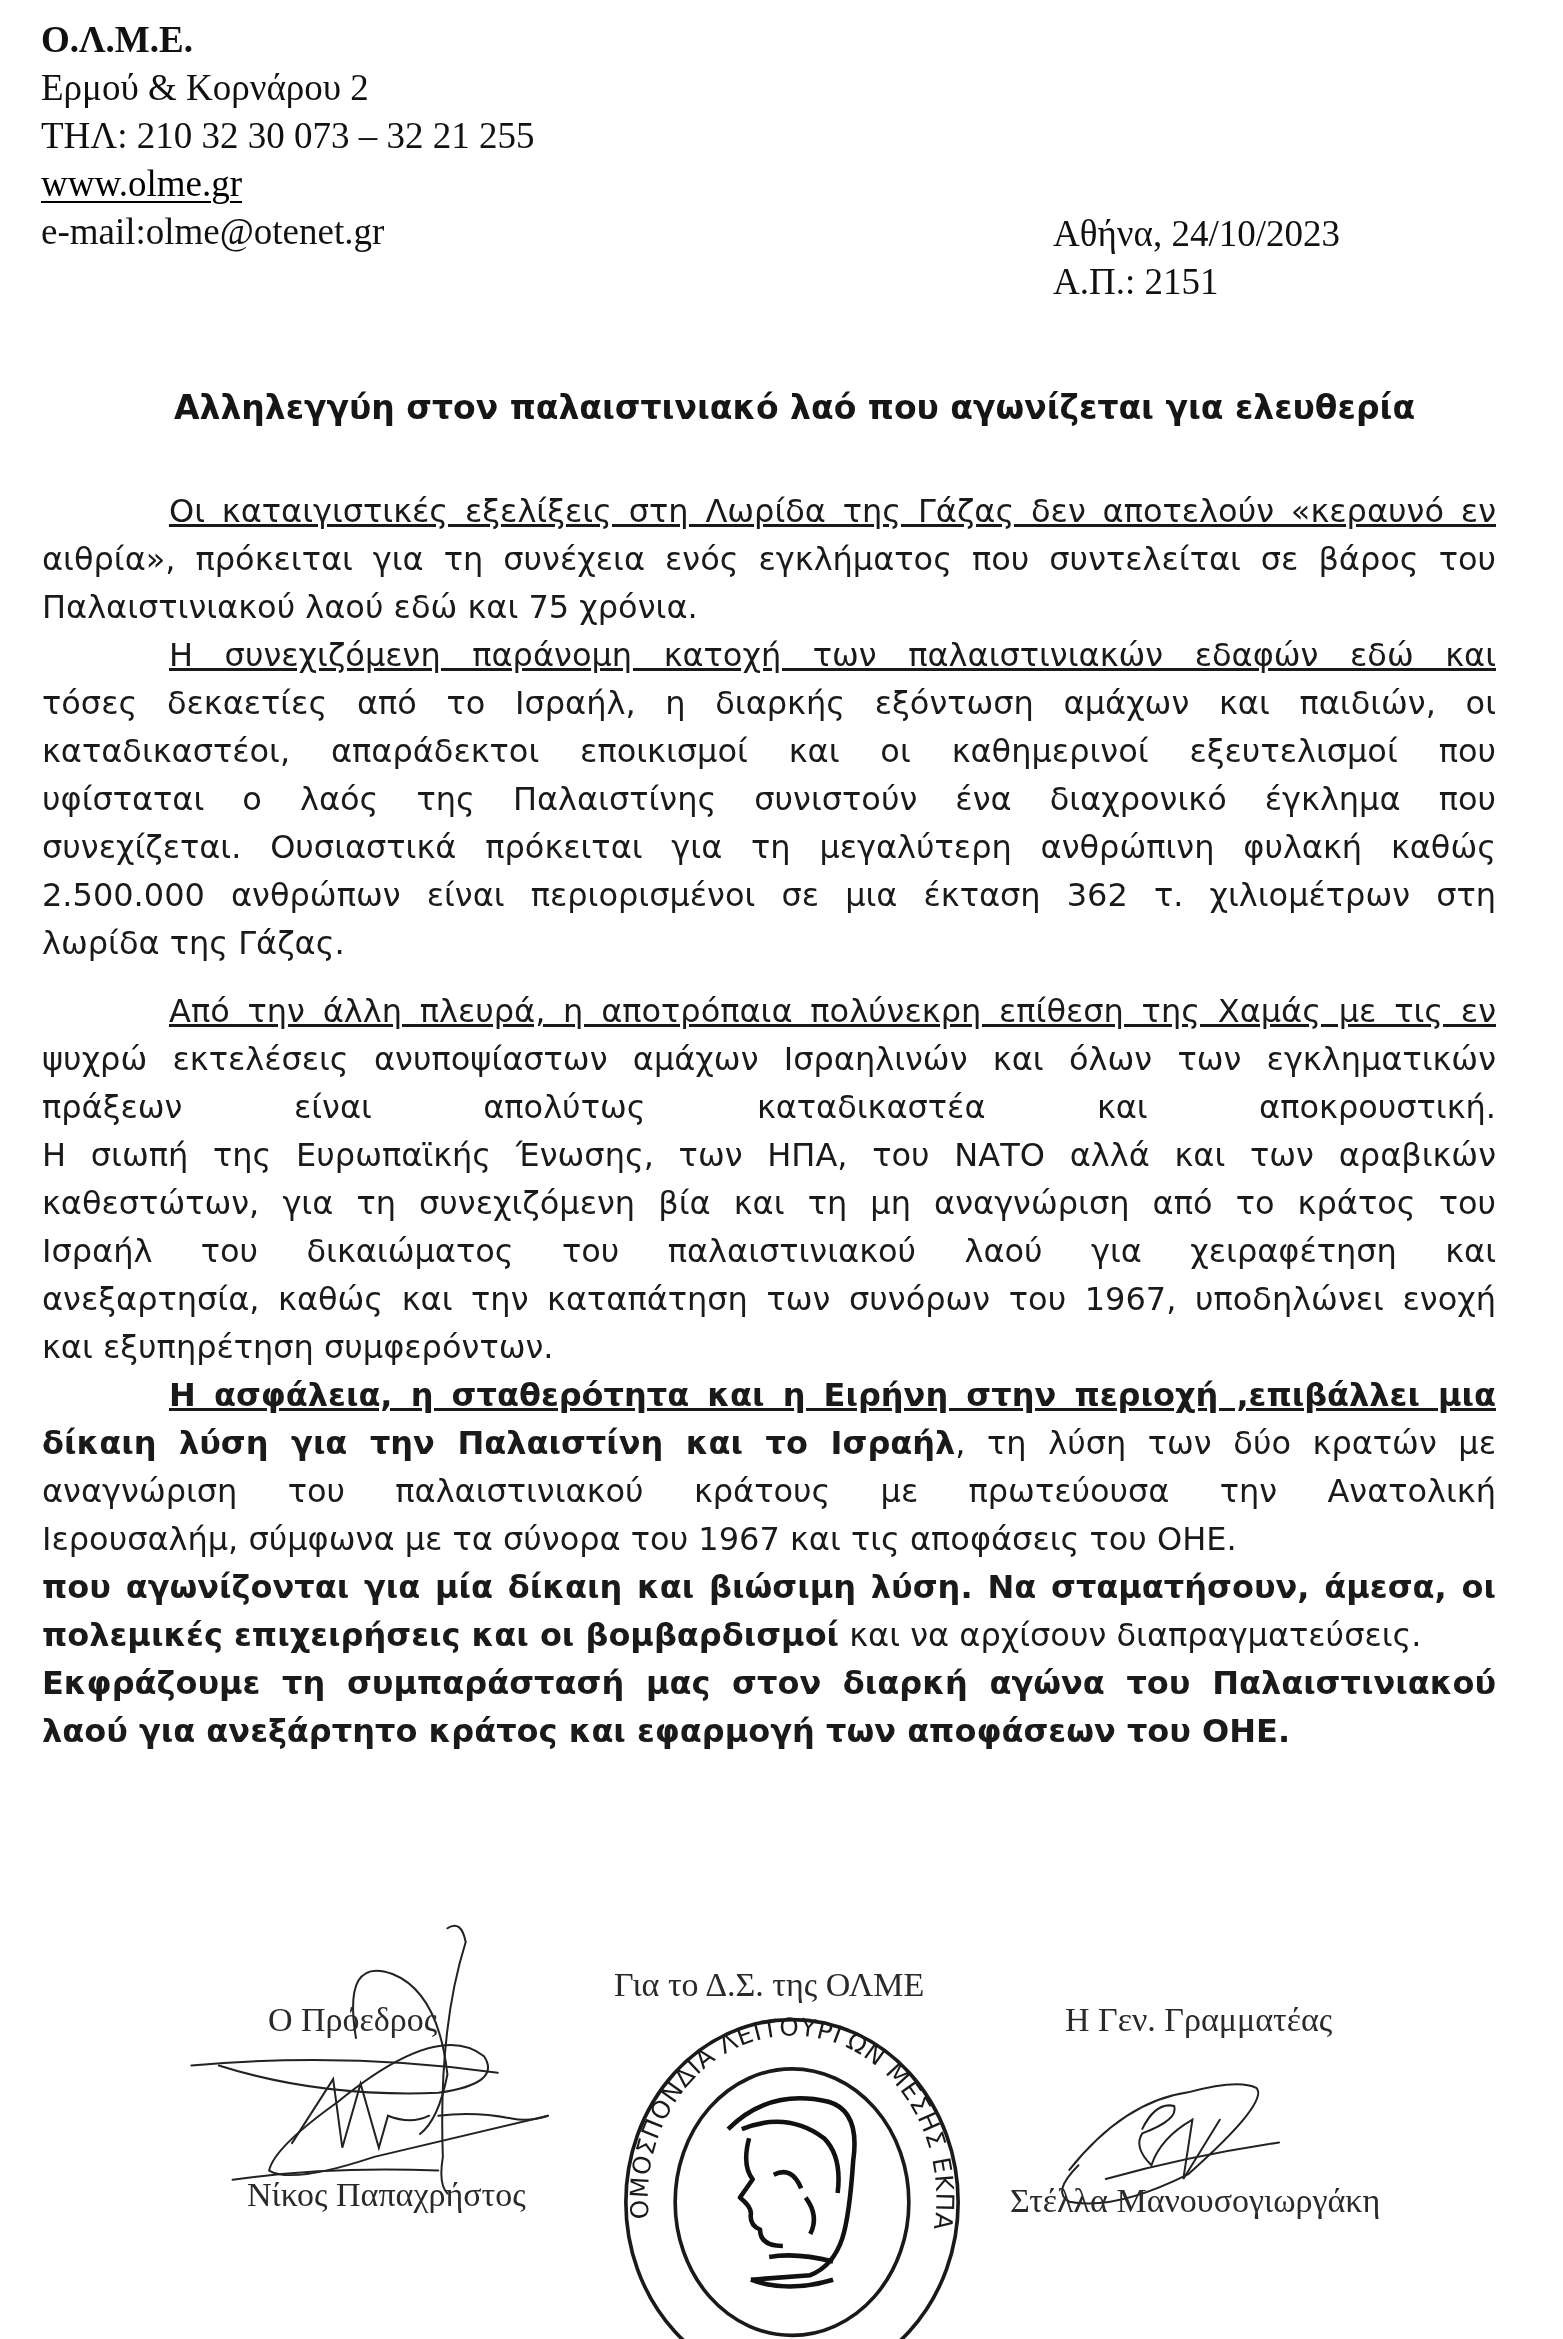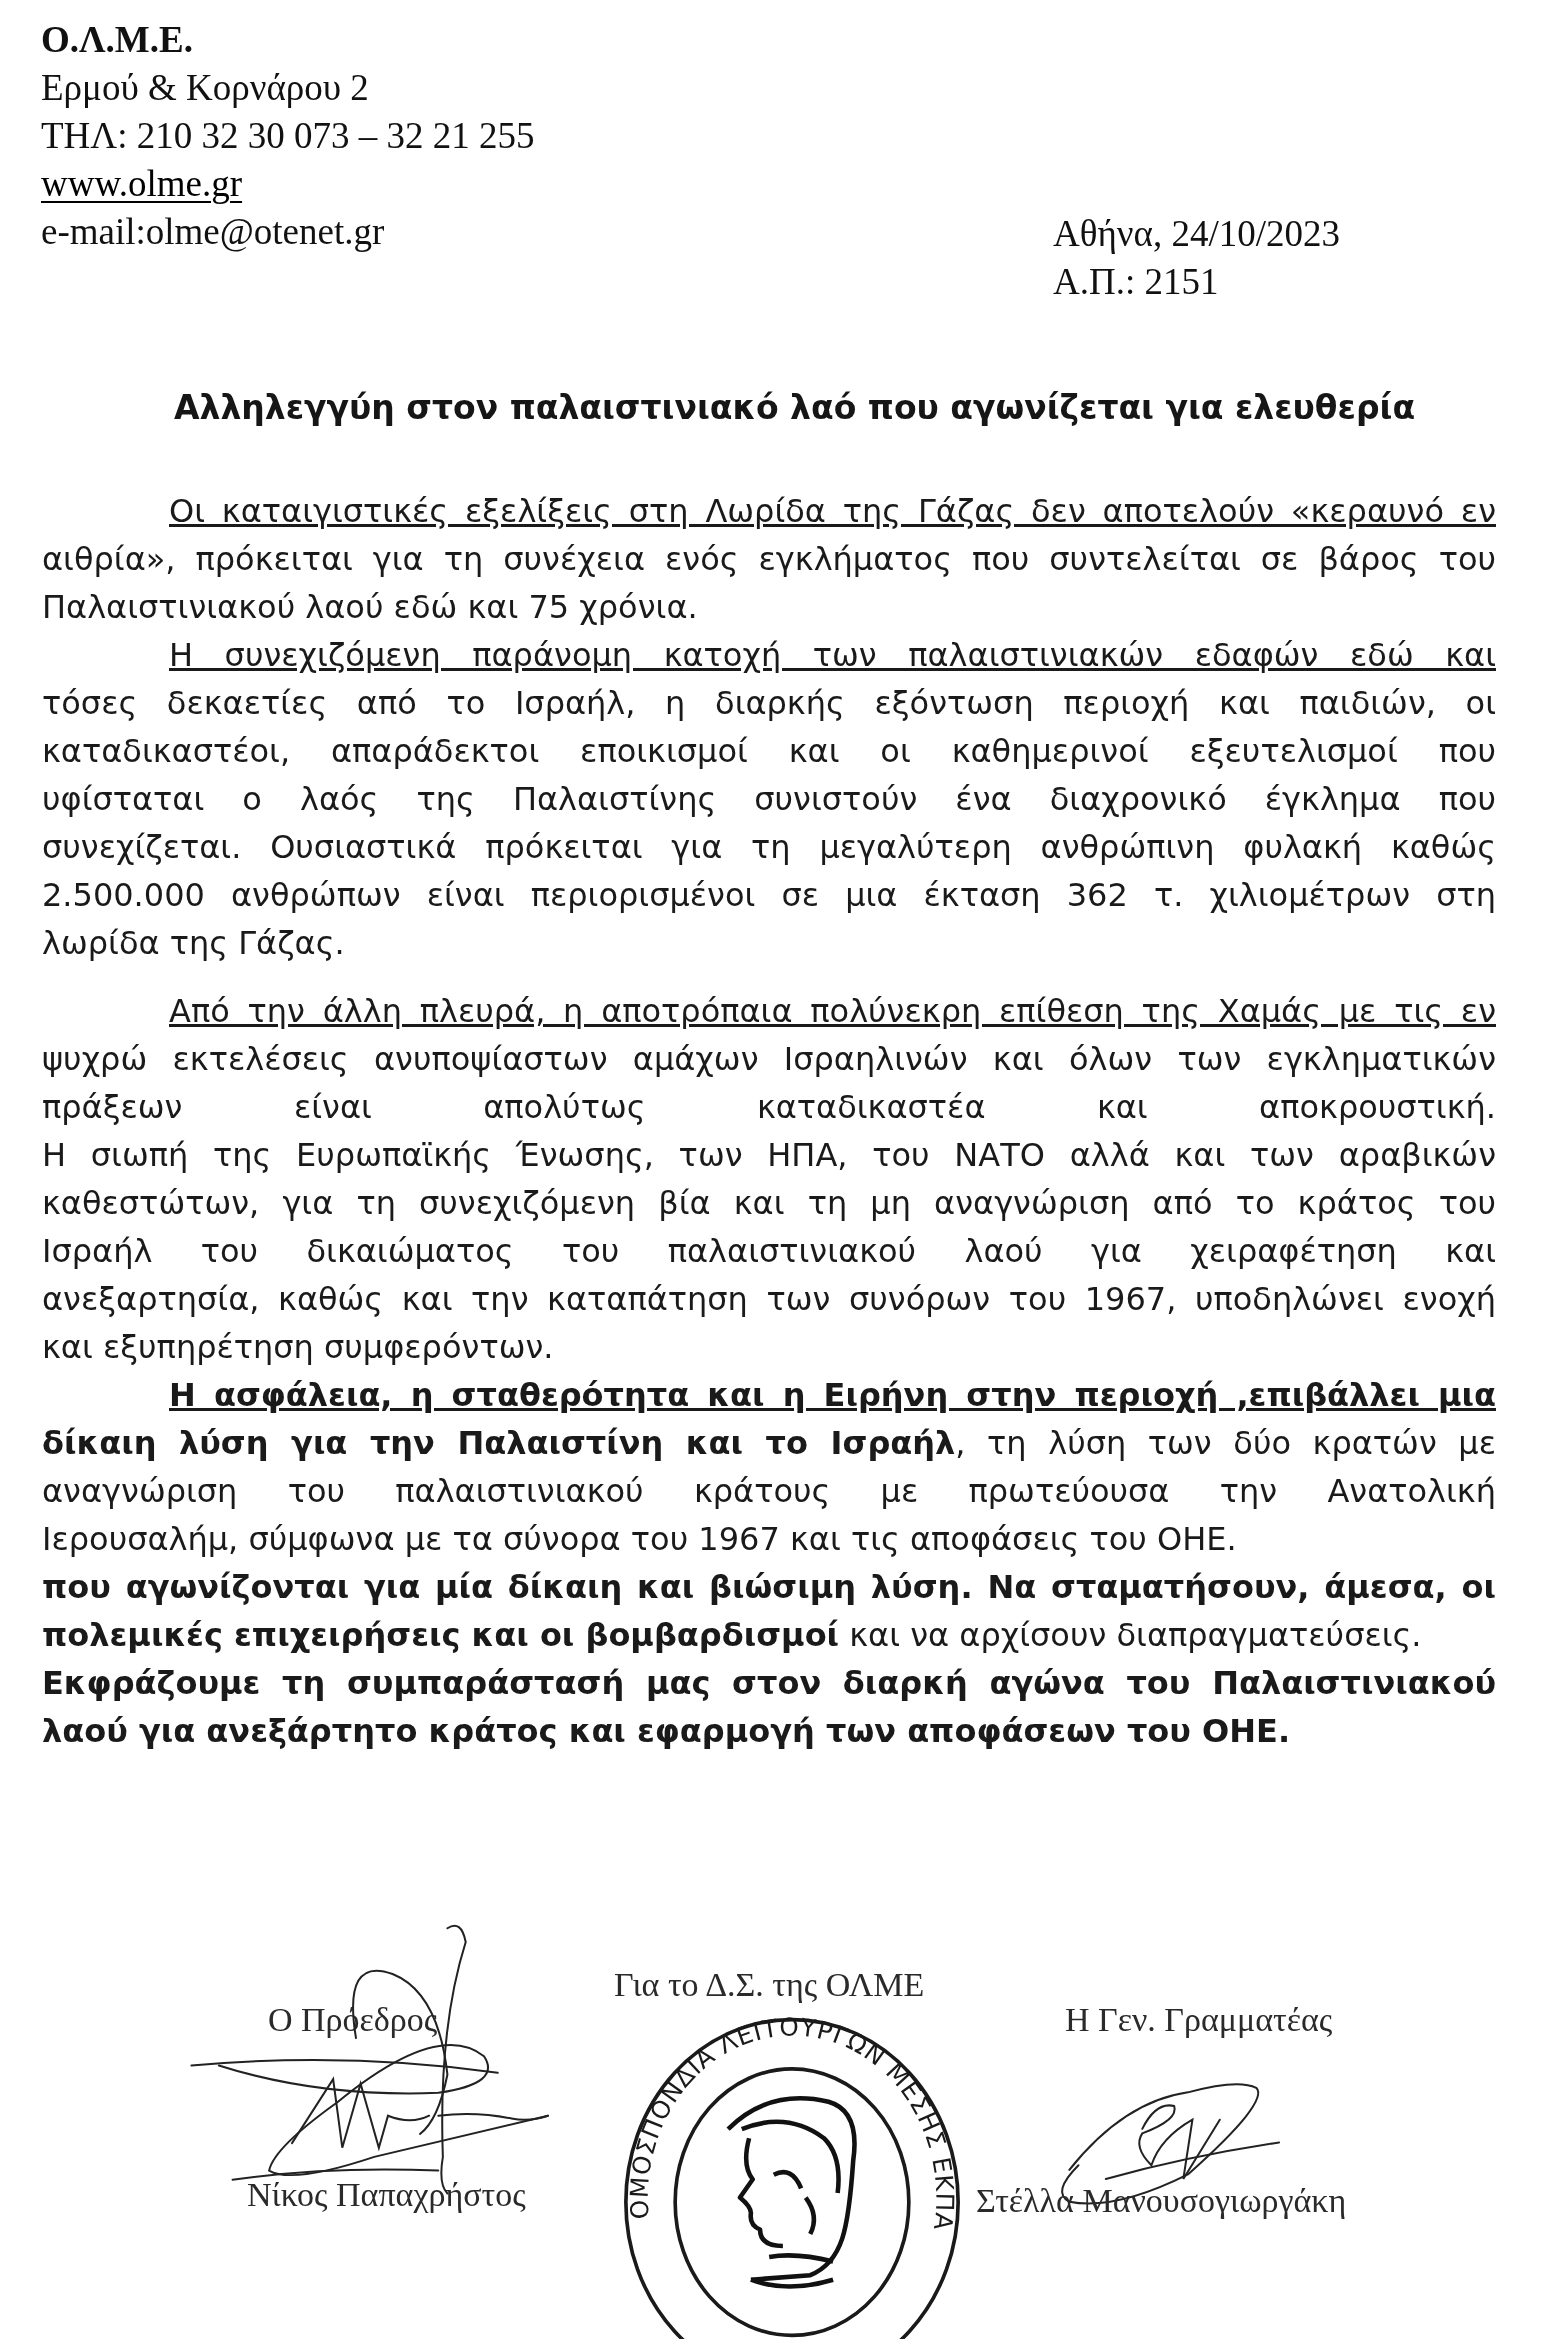--- a/index.html
+++ b/index.html
@@ -24,21 +24,21 @@
   .line.indent { padding-left: 127px; text-decoration: underline; }
   .b { font-weight: bold; }
   .r { font-weight: normal; }
 
   
   .sig-text { position: absolute; font-family: "Liberation Serif", "DejaVu Serif", serif; font-size: 34px; white-space: nowrap; color: #2a2a2a; line-height: 37px; }
   .pres-role { left: 268px; top: 2001px; }
   .pres-name { left: 247px; top: 2176px; }
   .board-label { left: 614px; top: 1966px; }
   .sec-role { left: 1065px; top: 2001px; }
-  .sec-name { left: 976px; top: 2182px; }
+  .sec-name { left: 1010px; top: 2182px; }
 
   .signature { position: absolute; }
   .sig-pres { left: 164px; top: 1919px; width: 512px; height: 302px; }
   .sig-sec { left: 1005px; top: 2065px; width: 384px; height: 155px; }
   .seal { position: absolute; left: 614px; top: 2001px; width: 356px; height: 384px; }
 </style>
 </head>
 <body>
 
 <div class="page">
@@ -56,21 +56,21 @@
     <div>Α.Π.: 2151</div>
   </div>
 
   <div class="title">Αλληλεγγύη στον παλαιστινιακό λαό που αγωνίζεται για ελευθερία</div>
 
   <div class="body" id="body">
       <span class="line indent" style="display: block;"><span class="r">Οι καταιγιστικές εξελίξεις στη Λωρίδα της Γάζας δεν αποτελούν «κεραυνό εν</span></span>
       <span class="line" style="display: block;"><span class="r">αιθρία», πρόκειται για τη συνέχεια ενός εγκλήματος που συντελείται σε βάρος του</span></span>
       <span class="line last" style="display: block;"><span class="r">Παλαιστινιακού λαού εδώ και 75 χρόνια.</span></span>
       <span class="line indent" style="display: block;"><span class="r">Η συνεχιζόμενη παράνομη κατοχή των παλαιστινιακών εδαφών εδώ και</span></span>
-      <span class="line" style="display: block;"><span class="r">τόσες δεκαετίες από το Ισραήλ, η διαρκής εξόντωση περιοχή και παιδιών, οι</span></span>
+      <span class="line" style="display: block;"><span class="r">τόσες δεκαετίες από το Ισραήλ, η διαρκής εξόντωση αμάχων και παιδιών, οι</span></span>
       <span class="line" style="display: block;"><span class="r">καταδικαστέοι, απαράδεκτοι εποικισμοί και οι καθημερινοί εξευτελισμοί που</span></span>
       <span class="line" style="display: block;"><span class="r">υφίσταται ο λαός της Παλαιστίνης συνιστούν ένα διαχρονικό έγκλημα που</span></span>
       <span class="line" style="display: block;"><span class="r">συνεχίζεται. Ουσιαστικά πρόκειται για τη μεγαλύτερη ανθρώπινη φυλακή καθώς</span></span>
       <span class="line" style="display: block;"><span class="r">2.500.000 ανθρώπων είναι περιορισμένοι σε μια έκταση 362 τ. χιλιομέτρων στη</span></span>
       <span class="line last" style="display: block;"><span class="r">λωρίδα της Γάζας.</span></span>
       <span class="line indent" style="display: block; margin-top: 20px;"><span class="r">Από την άλλη πλευρά, η αποτρόπαια πολύνεκρη επίθεση της Χαμάς με τις εν</span></span>
       <span class="line" style="display: block;"><span class="r">ψυχρώ εκτελέσεις ανυποψίαστων αμάχων Ισραηλινών και όλων των εγκληματικών</span></span>
       <span class="line" style="display: block;"><span class="r">πράξεων είναι απολύτως καταδικαστέα και αποκρουστική.</span></span>
       <span class="line" style="display: block;"><span class="r">Η σιωπή της Ευρωπαϊκής Ένωσης, των ΗΠΑ, του ΝΑΤΟ αλλά και των αραβικών</span></span>
       <span class="line" style="display: block;"><span class="r">καθεστώτων, για τη συνεχιζόμενη βία και τη μη αναγνώριση από το κράτος του</span></span>

